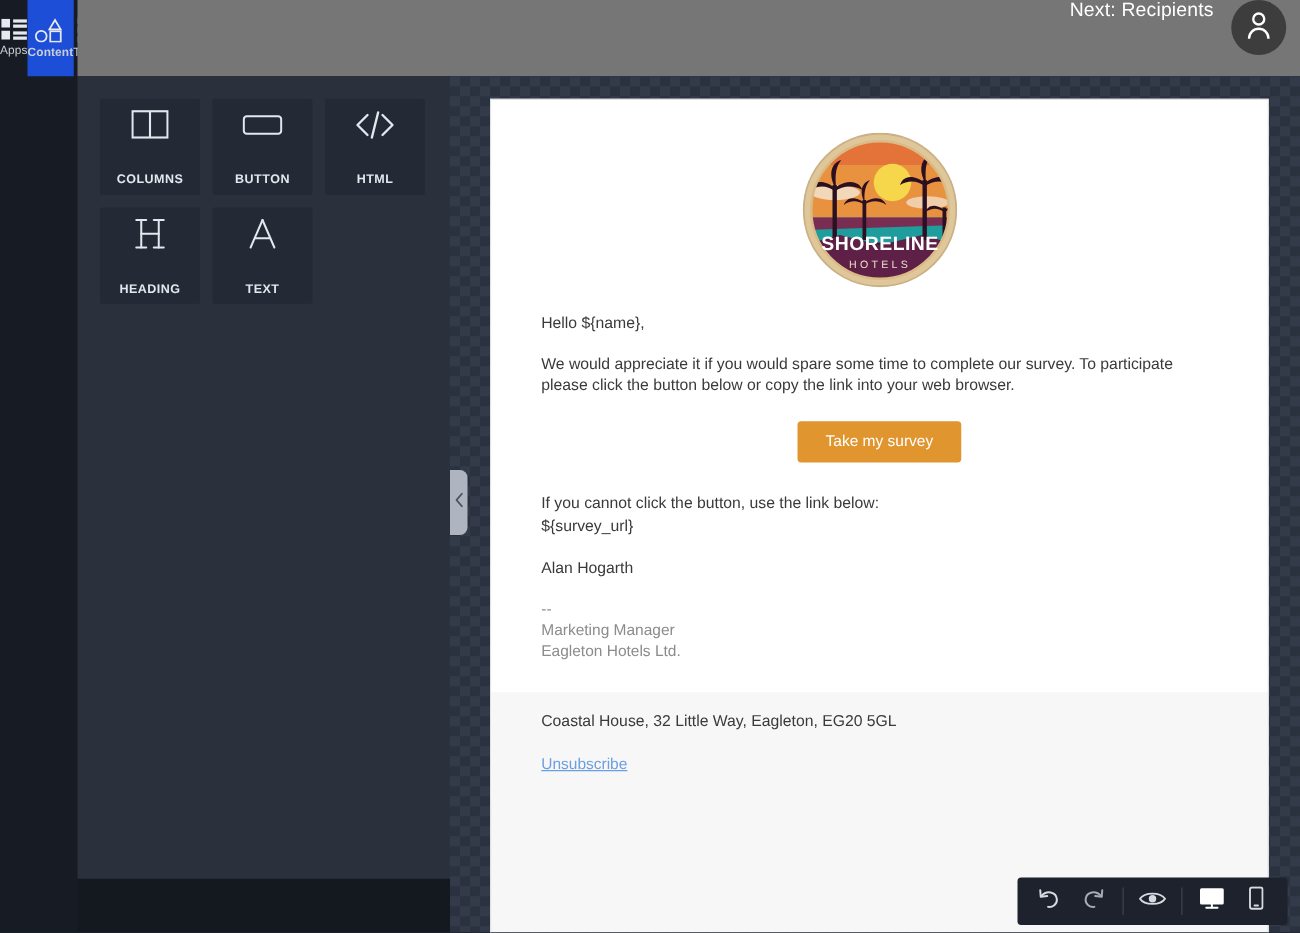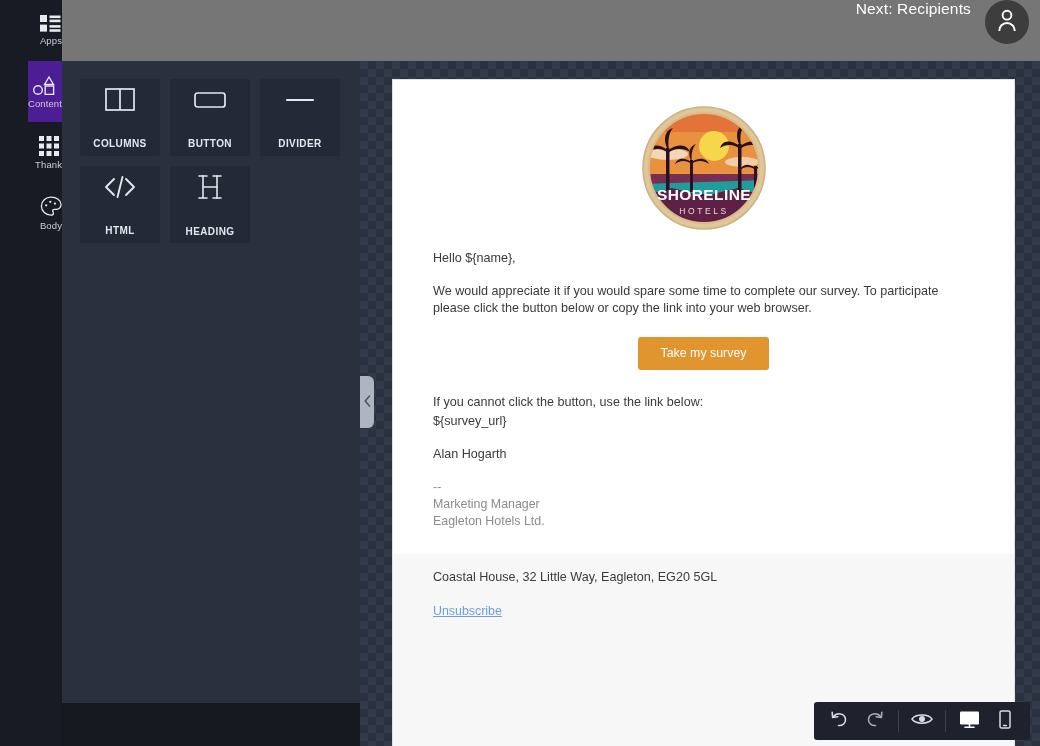--- a/index.html
+++ b/index.html
@@ -8,28 +8,28 @@
     font-family: "Liberation Sans", sans-serif;
     background: #14181f;
     overflow: hidden;
   }
   #app { position: relative; width: 1040px; height: 746px; }
 
   
   .rail {
     position: absolute; left: 0; top: 0; width: 62px; height: 746px;
     background: #171c24;
-    display: flex; flex-direction: column; align-items: flex-end;
+    display: flex; flex-direction: row; align-items: flex-start;
   }
   .rail-item {
     height: 61px; display: flex; flex-direction: column;
     align-items: center; justify-content: center; gap: 3px;
     color: #cfd4dc; cursor: pointer; user-select: none;
   }
-  .rail-item.active { background: #4c1d95; }
+  .rail-item.active { background: #1d4ed8; font-weight: bold; }
   .rail-item .rail-label {
     font-size: 9.5px; letter-spacing: .1px; color: #c9ced7;
   }
   .rail-item svg { display: block; }
 
   
   .header {
     position: absolute; left: 62px; top: 0; right: 0; height: 61px;
     background: #767676;
     display: flex; align-items: flex-start; justify-content: flex-end;
@@ -230,28 +230,20 @@
 
       <div class="block-tile">
         <span>
           <svg width="32" height="26" viewBox="0 0 32 26" fill="none" stroke="#e3e7ee" stroke-width="1.7">
             <rect x="1" y="6" width="30" height="14" rx="2.5"></rect>
           </svg>
         </span>
         <span class="tile-label">BUTTON</span>
       </div>
 
-      <div class="block-tile">
-        <span>
-          <svg width="30" height="26" viewBox="0 0 30 26" fill="none" stroke="#e3e7ee" stroke-width="2.2" stroke-linecap="round">
-            <line x1="2" y1="13" x2="28" y2="13"></line>
-          </svg>
-        </span>
-        <span class="tile-label">DIVIDER</span>
-      </div>
 
       <div class="block-tile">
         <span>
           <svg width="32" height="26" viewBox="0 0 32 26" fill="none" stroke="#e3e7ee" stroke-width="1.9" stroke-linecap="round" stroke-linejoin="round">
             <polyline points="10,5 2,13 10,21"></polyline>
             <polyline points="22,5 30,13 22,21"></polyline>
             <line x1="18.5" y1="3" x2="13.5" y2="23"></line>
           </svg>
         </span>
         <span class="tile-label">HTML</span>
@@ -267,20 +259,30 @@
               <line x1="17" y1="3" x2="25" y2="3"></line>
             <line x1="3" y1="25" x2="11" y2="25"></line>
               <line x1="17" y1="25" x2="25" y2="25"></line>
           </svg>
         </span>
         <span class="tile-label">HEADING</span>
       </div>
 
 
 
+      <div class="block-tile">
+        <span>
+          <svg width="26" height="28" viewBox="0 0 26 28" fill="none" stroke="#e3e7ee" stroke-width="1.6" stroke-linecap="round">
+            <line x1="13" y1="3" x2="3.5" y2="25"></line>
+            <line x1="13" y1="3" x2="22.5" y2="25"></line>
+            <line x1="7" y1="17.5" x2="19" y2="17.5"></line>
+          </svg>
+        </span>
+        <span class="tile-label">TEXT</span>
+      </div>
 
     </div>
   </aside>
 
   <section class="canvas-area">
 
     <div class="email-canvas">
 
       <div class="email-white">
 

